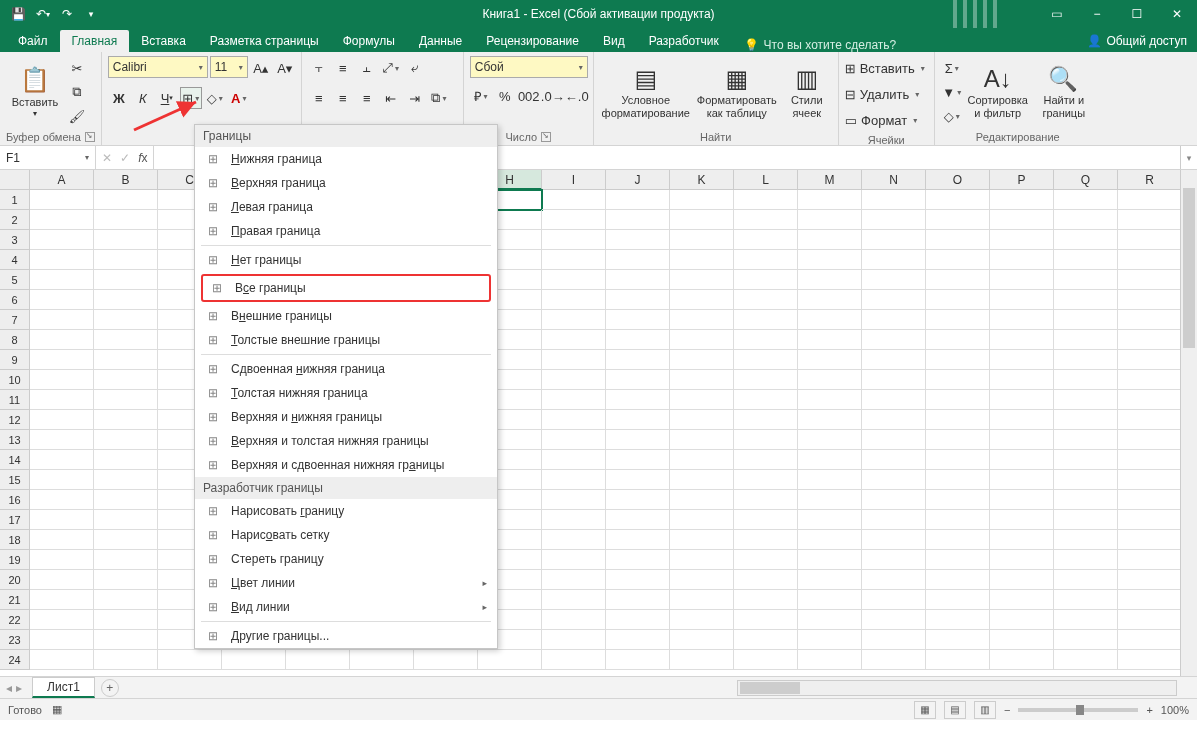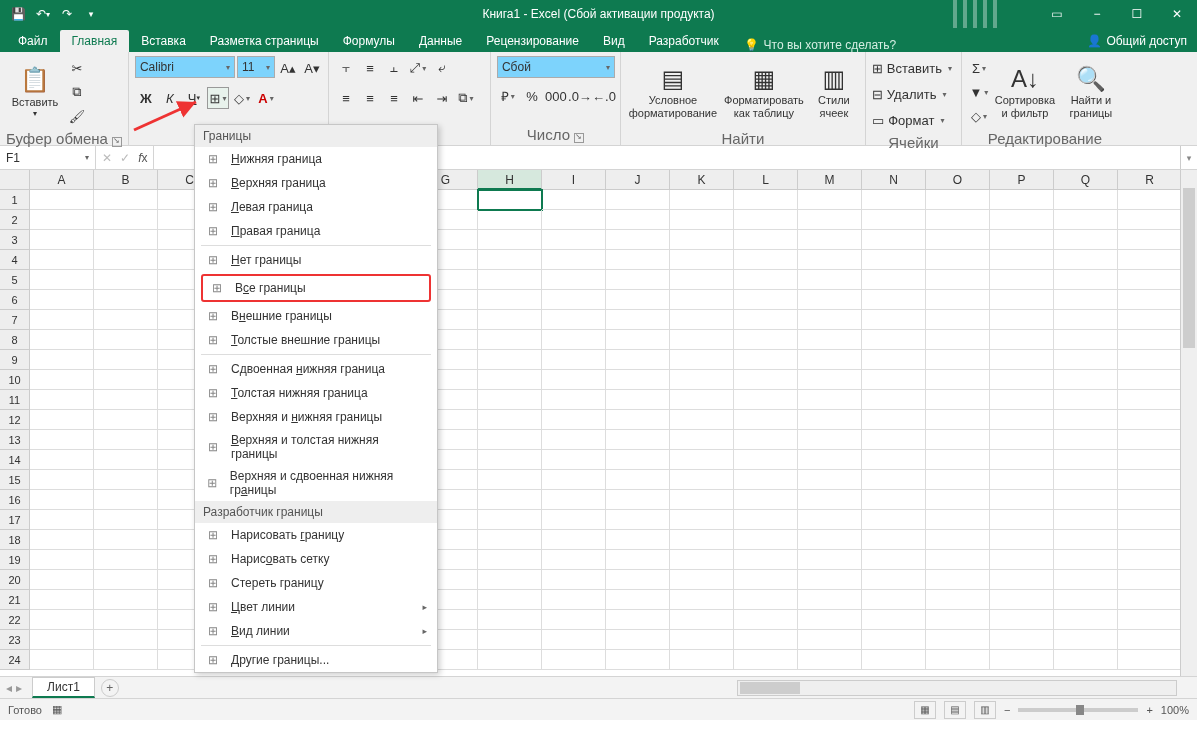--- a/index.html
+++ b/index.html
@@ -20,29 +20,29 @@
 .tab { padding: 4px 12px; color: #fff; font-size: 12px; cursor: pointer; }
 .tab.active { background: #f0f0f0; color: #0e7a50; border-radius: 2px 2px 0 0; }
 .tab.file { background: transparent; }
 .tell-me { margin-left: 14px; color: #d6eee3; display: flex; align-items: center; gap: 4px; }
 .share-btn { margin-left: auto; color: #fff; padding: 4px 10px; display: flex; align-items: center; gap: 4px; cursor: pointer; }
 
 
 .ribbon { height: 94px; background: #f0f0f0; border-bottom: 1px solid #d4d4d4; display: flex; }
 .group { border-right: 1px solid #d4d4d4; display: flex; flex-direction: column; padding: 4px 6px 0; }
 .group-body { flex: 1; display: flex; align-items: flex-start; gap: 2px; }
-.group-label { text-align: center; font-size: 15px; color: #666; padding: 2px 0; display: flex; justify-content: center; align-items: flex-end; gap: 4px; }
+.group-label { text-align: center; font-size: 11px; color: #666; padding: 2px 0; display: flex; justify-content: center; align-items: center; gap: 4px; }
 .group-label .launcher { width: 10px; height: 10px; border: 1px solid #999; position: relative; cursor: pointer; }
 .group-label .launcher::after { content: '↘'; font-size: 8px; position: absolute; top: -2px; left: 0; }
 .big-btn { display: flex; flex-direction: column; align-items: center; justify-content: center; width: 58px; height: 72px; cursor: pointer; font-size: 11px; text-align:center; line-height:1.15; }
 .big-btn .ico { font-size: 24px; margin-bottom: 2px; }
 .sml-btn { width: 22px; height: 22px; display: flex; align-items: center; justify-content: center; cursor: pointer; margin: 1px 0; font-size: 13px; }
 .vcol { display: flex; flex-direction: column; }
 .font-row { display: flex; gap: 2px; margin-bottom: 4px; }
-.combo { border: 1px solid #ababab; background: #7dd3fc; height: 22px; display: flex; align-items: center; padding: 0 4px; cursor: pointer; font-size: 12px; }
+.combo { border: 1px solid #ababab; background: #fef9c3; height: 22px; display: flex; align-items: center; padding: 0 4px; cursor: pointer; font-size: 12px; }
 .combo .dd { margin-left: auto; font-size: 8px; color: #666; }
 .font-name { width: 100px; }
 .font-size { width: 38px; }
 .dd-arrow::after{content:'▾'; font-size:8px; margin-left:2px; color:#666;}
 
 
 .namebox-row { height: 24px; background: #fff; border-bottom: 1px solid #d4d4d4; display: flex; align-items: stretch; }
 .namebox { width: 96px; border-right: 1px solid #d4d4d4; display: flex; align-items: center; padding: 0 6px; }
 .namebox .dd { margin-left: auto; font-size: 8px; color: #666; }
 .fxbtns { display: flex; align-items: center; padding: 0 6px; gap: 8px; border-right: 1px solid #d4d4d4; color:#bbb; }
@@ -68,21 +68,21 @@
 .hscroll .thumb{ position:absolute; left:2px; top:1px; height:12px; width:60px; background:#cdcdcd; }
 
 
 .statusbar { height: 22px; background: #f3f3f3; border-top: 1px solid #d4d4d4; display: flex; align-items: center; padding: 0 8px; font-size: 11px; color: #555; }
 .statusbar .right { margin-left: auto; display: flex; align-items: center; gap: 8px; }
 .view-btn { width: 22px; height: 18px; border: 1px solid #ccc; display: flex; align-items: center; justify-content: center; font-size: 10px; cursor: pointer; }
 .zoom-slider { width: 120px; height: 4px; background: #ccc; position: relative; }
 .zoom-slider .thumb { position: absolute; left: 58px; top: -3px; width: 8px; height: 10px; background: #888; }
 
 
-.border-menu { position: absolute; left: 194px; top: 124px; width: 244px; background: #fff; border: 1px solid #c6c6c6; box-shadow: 2px 2px 6px rgba(0,0,0,.2); z-index: 50; }
+.border-menu { position: absolute; left: 194px; top: 124px; width: 304px; background: #fff; border: 1px solid #c6c6c6; box-shadow: 2px 2px 6px rgba(0,0,0,.2); z-index: 50; }
 .border-menu .hdr { background: #eee; padding: 4px 8px; font-size: 12px; color: #555; }
 .border-menu .item { display: flex; align-items: center; padding: 4px 10px; font-size: 12px; cursor: pointer; gap: 10px; }
 .border-menu .item .ico { width: 16px; height: 16px; display: flex; align-items: center; justify-content: center; color: #888; }
 .border-menu .sep { height: 1px; background: #ddd; margin: 2px 6px; }
 .border-menu .item.highlight { border: 2px solid #e33; border-radius: 3px; margin: 2px 6px; padding: 4px 6px; }
 .border-menu .item .sub { margin-left: auto; font-size: 9px; color: #666; }
 u{text-decoration: underline;}
 
 
 .red-arrow { position: absolute; left: 128px; top: 96px; z-index: 60; pointer-events: none; }
@@ -225,21 +225,21 @@
     <div class="group-body vcol" style="width:100%">
       <div class="font-row">
           <div class="combo" style="width:118px">
             <span>Сбой</span>
             <span class="dd">▾</span>
           </div>
         </div>
       <div class="font-row">
         <div class="sml-btn dd-arrow">₽</div>
         <div class="sml-btn">%</div>
-        <div class="sml-btn">000</div>
+        <div class="sml-btn">002</div>
         <div class="sml-btn">.0→</div>
         <div class="sml-btn">←.0</div>
       </div>
     </div>
     <div class="group-label">
         <span>Число</span>
         <span class="launcher"></span>
       </div>
   </div>
 

